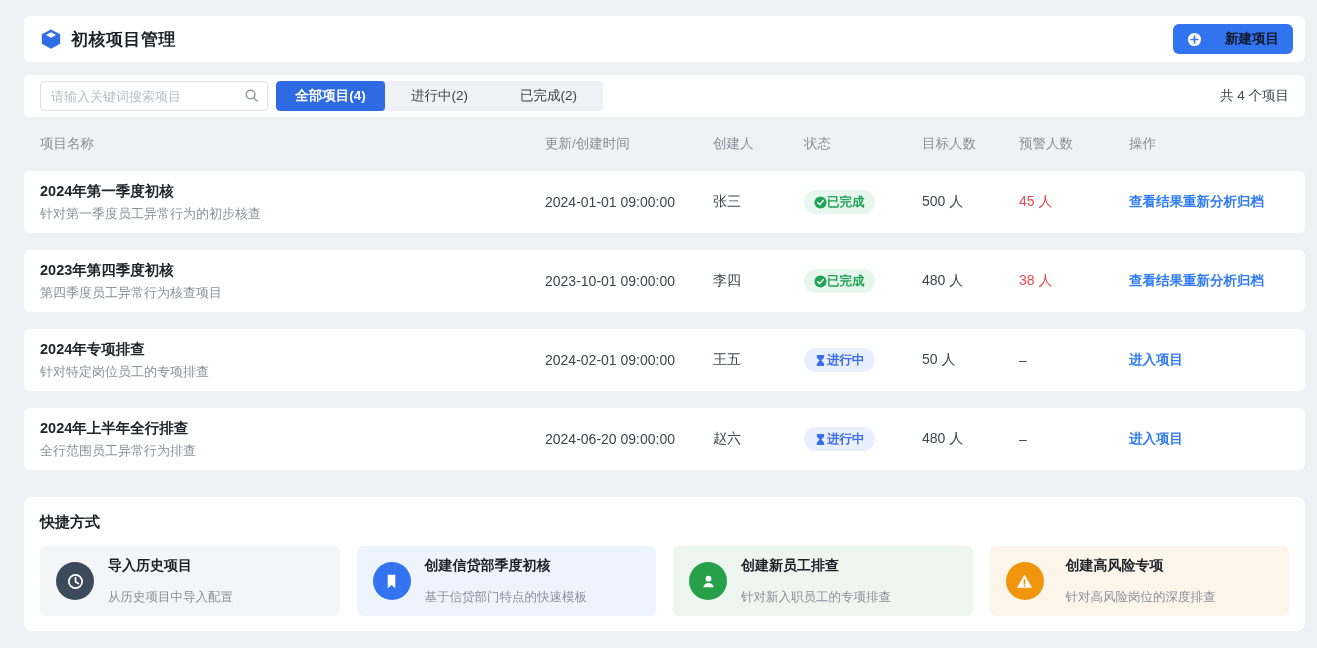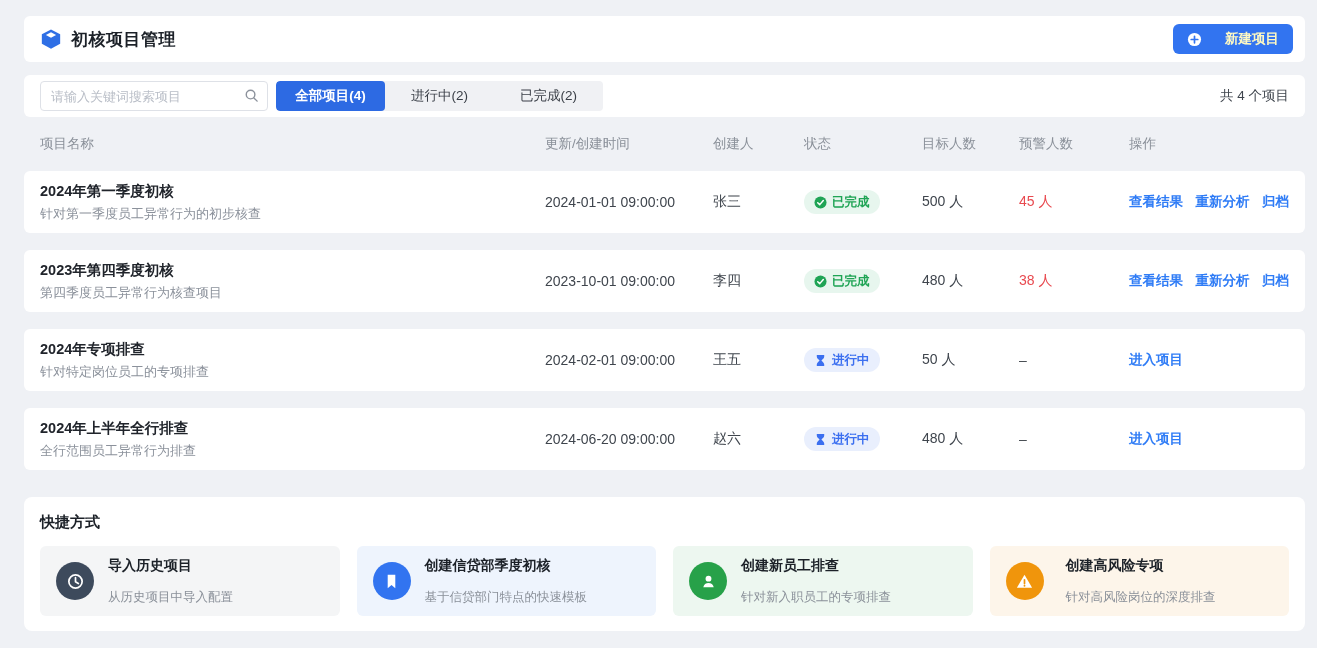--- a/index.html
+++ b/index.html
@@ -16,21 +16,21 @@
   .header-bar {
     margin:16px 12px 0 24px; height:46px;
     display:flex; align-items:center; padding:0 12px 0 16px;
   }
   .header-title { display:flex; align-items:center; gap:9px; }
   .header-title .app-icon { width:22px; height:22px; display:block; }
   .header-title h1 { font-size:17px; font-weight:bold; color:#1c2128; letter-spacing:.5px; }
   .spacer { flex:1; }
   .btn-primary {
     display:inline-flex; align-items:center; gap:23px;
-    background:#3274f0; color:#fef9c3; border:none; cursor:pointer;
+    background:#3274f0; color:#0f172a; border:none; cursor:pointer;
     height:30px; padding:0 14px; border-radius:6px;
     font-size:13.5px; font-weight:bold;
     font-family:inherit;
     margin-left:36px;
   }
   .btn-primary svg { width:15px; height:15px; display:block; }
 
   
   .toolbar {
     margin:13px 12px 0 24px; height:42px;
@@ -71,27 +71,27 @@
   }
   .row-card {
     margin:0 12px 17px 24px; height:62px; padding:0 16px;
   }
   .proj-name { font-size:14.5px; font-weight:bold; color:#20242b; line-height:1; }
   .proj-desc { font-size:13px; color:#8b919b; margin-top:8px; line-height:1; }
   .cell-time, .cell-creator, .cell-target { font-size:14px; color:#3f454d; }
   .cell-warning { font-size:14px; color:#e8494f; }
   .cell-warning.empty { color:#4a4f55; }
   .badge {
-    display:inline-flex; align-items:center; gap:5px;
+    display:inline-flex; align-items:center; 
     height:24px; padding:0 10px; border-radius:12px; font-size:12.5px; font-weight:bold;
   }
   .badge svg { width:13px; height:13px; display:block; }
   .badge.done { background:#e7f6ee; color:#1fa455; }
   .badge.ongoing { background:#e9effd; color:#3b6ff0; }
-  .cell-actions { display:flex; gap:11px; white-space:nowrap;justify-content:space-between; }
+  .cell-actions { display:flex; white-space:nowrap; }
   .link { color:#2f7cf6; font-size:13.5px; font-weight:bold; cursor:pointer; text-decoration:none; }
 
   
   .shortcut-card {
     margin:27px 12px 0 24px; border-radius:8px; padding:16px; height:134px;
   }
   .shortcut-title { font-size:15px; font-weight:bold; color:#1c2128; }
   .shortcut-grid {
     margin-top:14px; display:grid; grid-template-columns:repeat(4,1fr); gap:17px;
   }

